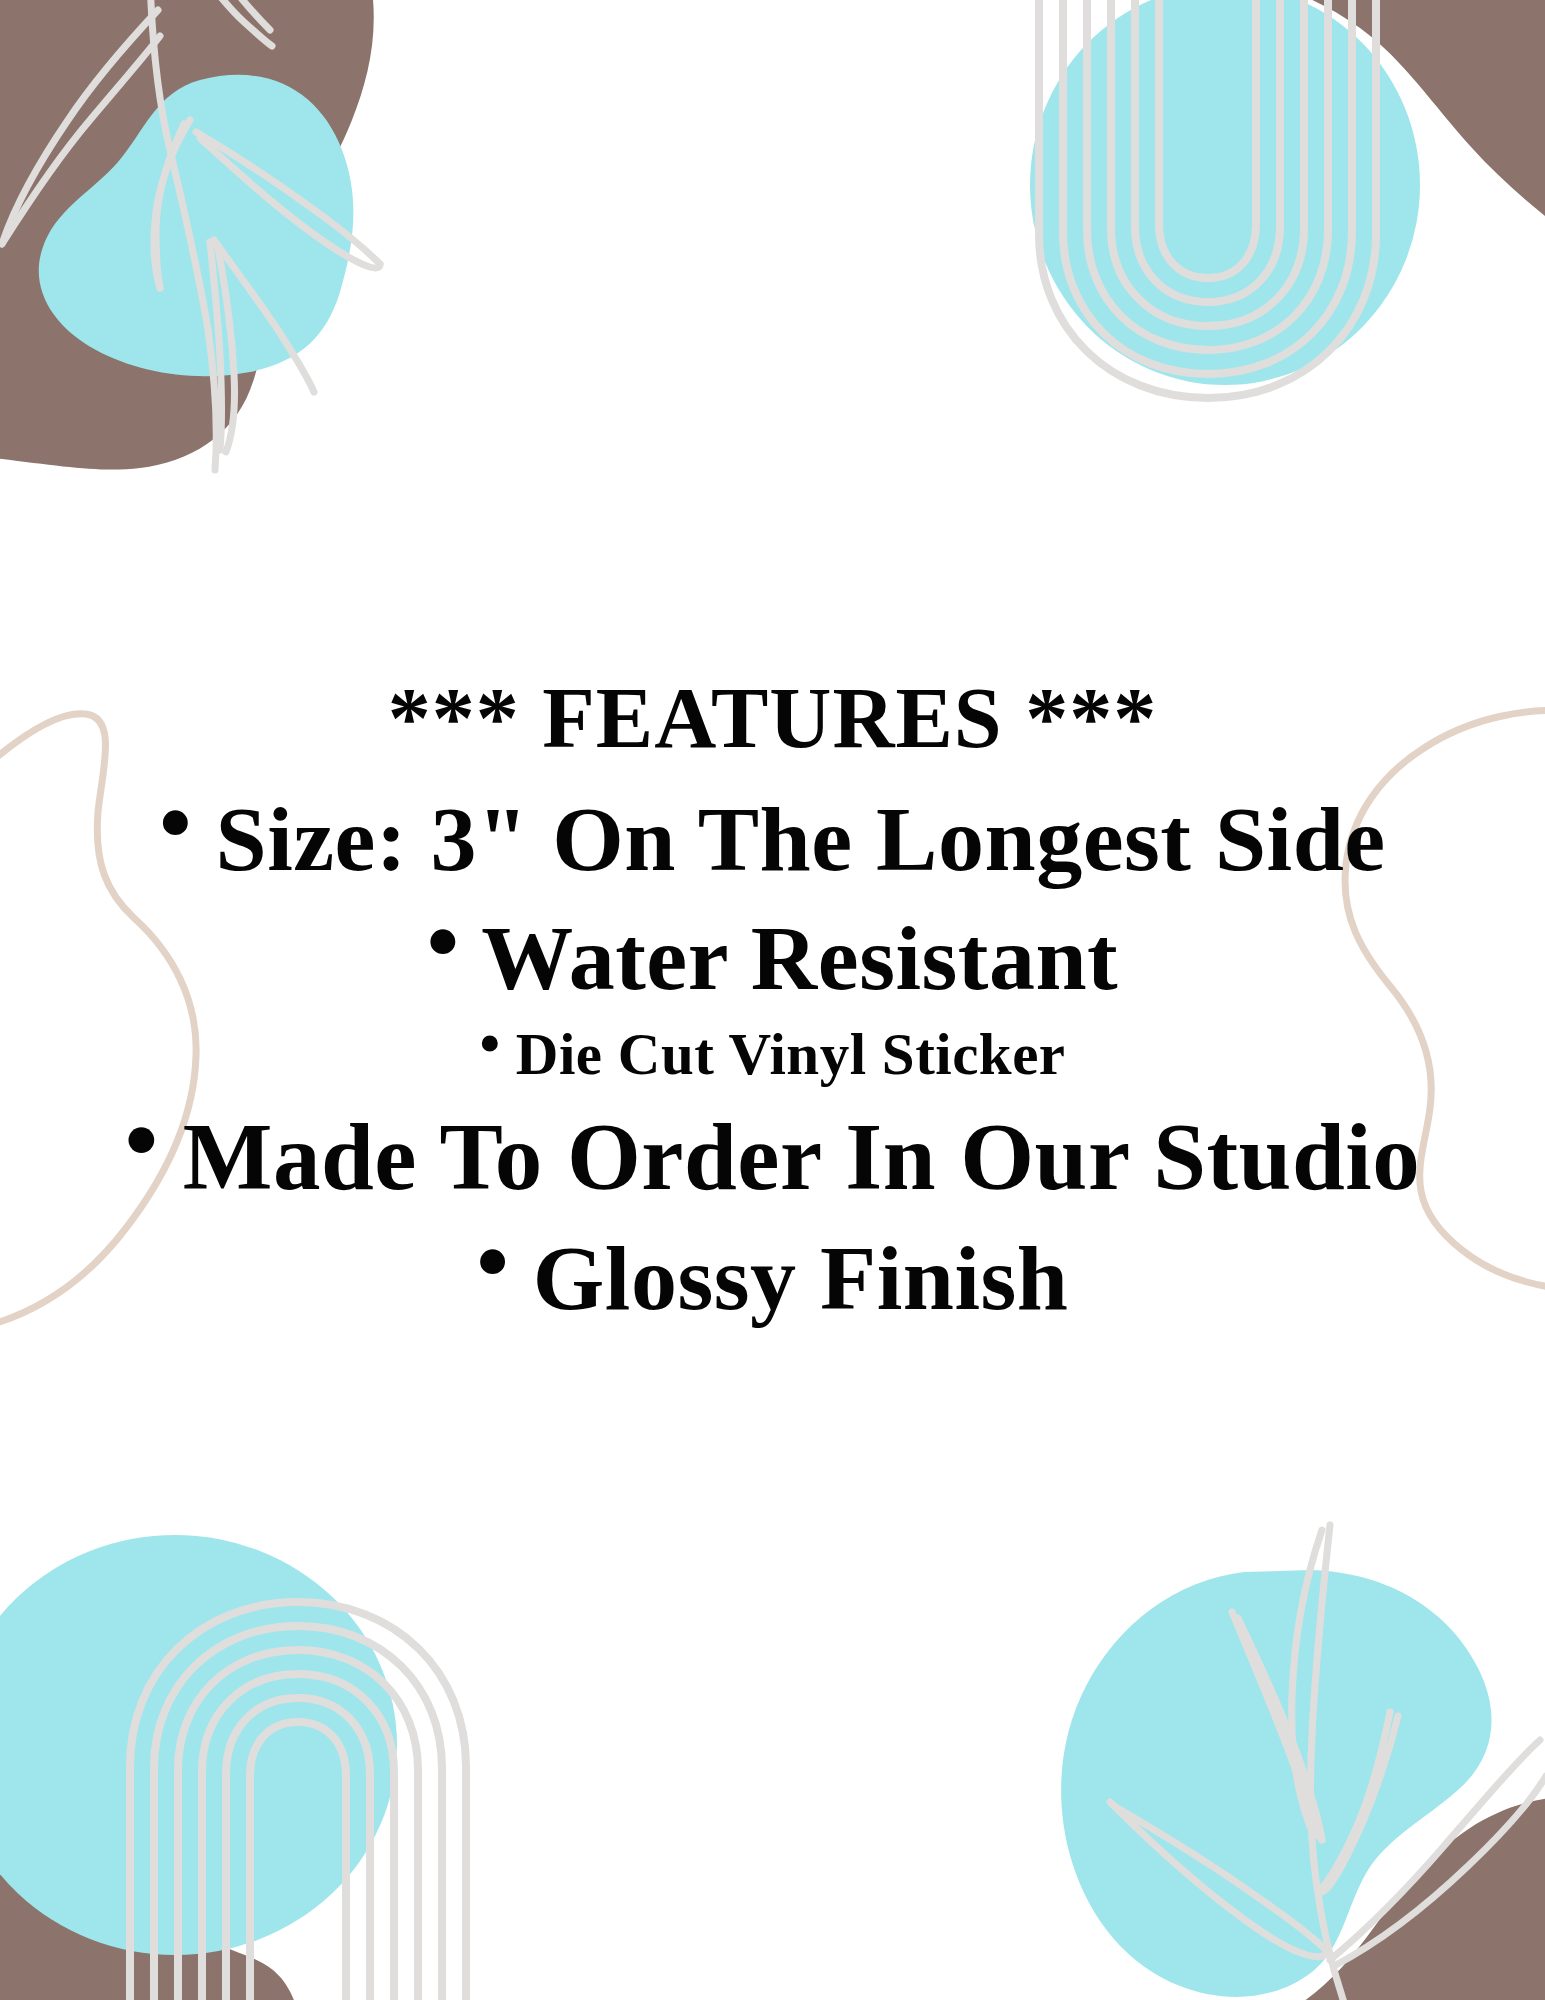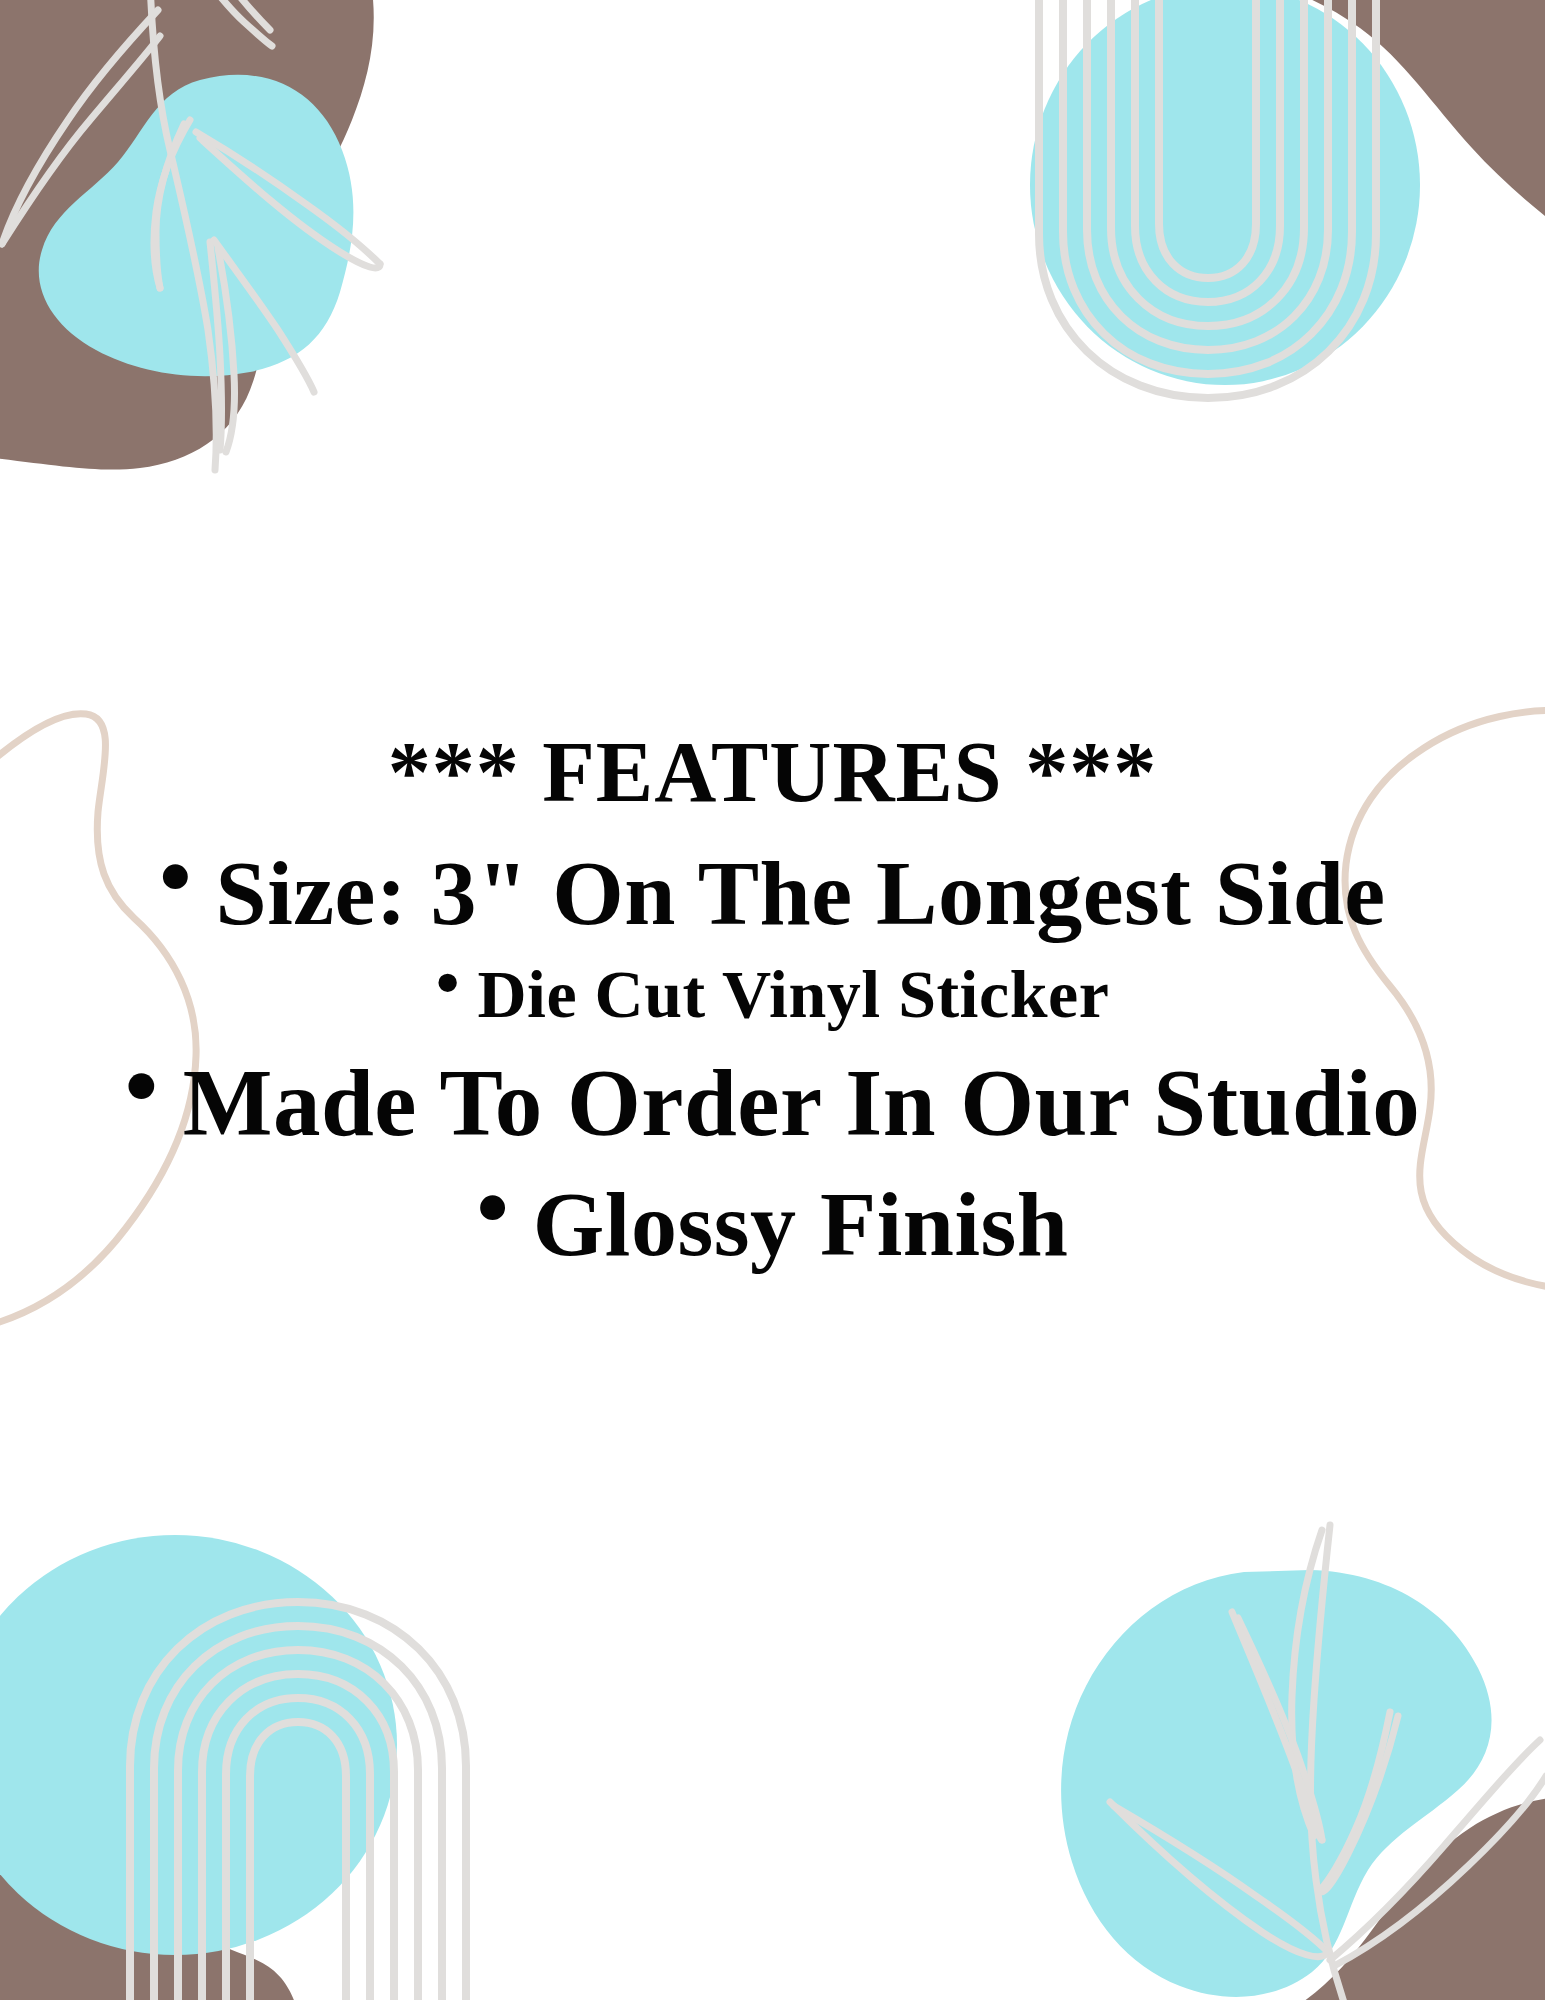--- a/index.html
+++ b/index.html
@@ -51,21 +51,21 @@
   }
   .feature-line {
     font-size: 88px;
     font-weight: 700;
     margin: 0;
     white-space: nowrap;
     letter-spacing: 0.5px;
   }
   .feature-line.l1 { font-size: 92px; }
   .feature-line.l2 { font-size: 92px; }
-  .feature-line.l3 { font-size: 68px; }
+  .feature-line.l3 { font-size: 59px; }
   .feature-line.l4 { font-size: 92px; }
   .feature-line.l5 { font-size: 95px; }
   .bullet-dot {
     display: inline-block;
     vertical-align: 0.18em;
   }
 </style>
 </head>
 <body>
 
@@ -180,20 +180,24 @@
   <div id="content">
     <div class="feature-block">
 
       <p class="features-title">*** FEATURES ***</p>
 
       <p class="feature-line l1">
         <span class="bullet-dot">•</span>
         <span>Size: 3" On The Longest Side</span>
       </p>
 
+      <p class="feature-line l2">
+        <span class="bullet-dot">•</span>
+        <span>Water Resistant</span>
+      </p>
 
       <p class="feature-line l3">
         <span class="bullet-dot">•</span>
         <span>Die Cut Vinyl Sticker</span>
       </p>
 
       <p class="feature-line l5">
         <span class="bullet-dot">•</span>
         <span>Made To Order In Our Studio</span>
       </p>

